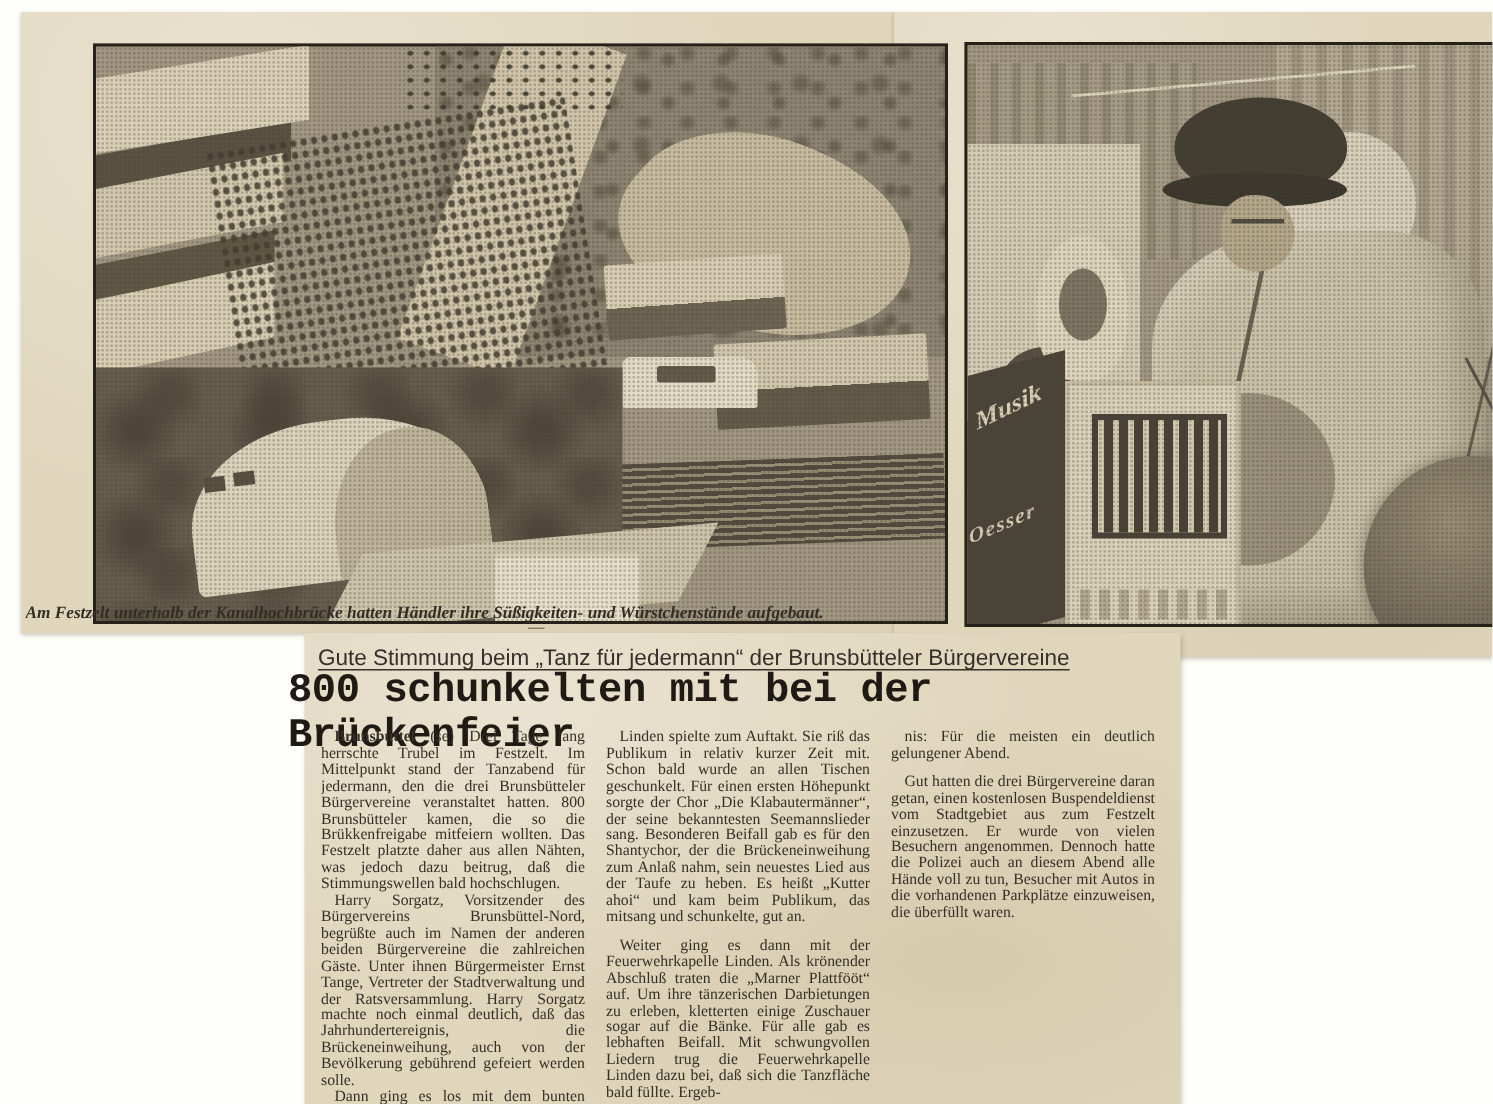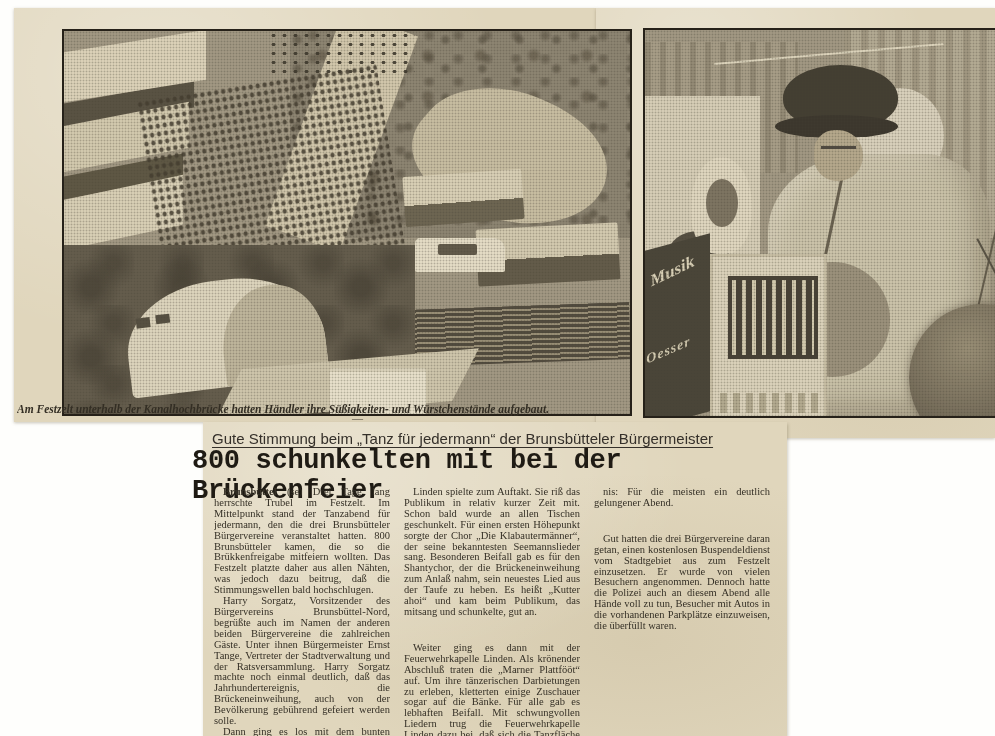--- a/index.html
+++ b/index.html
@@ -108,21 +108,21 @@
      font-family:"Liberation Sans",sans-serif;font-size:15px;color:#35302a;}
   .kicker span{text-decoration:underline;text-underline-offset:3px;}
   .headline{position:absolute;left:192px;top:446px;width:572px;margin:0;
      font-family:Liberation Mono, monospace;font-weight:bold;font-size:27px;
      letter-spacing:-.3px;color:#1f1b14;}
   .columns{position:absolute;left:214px;top:487px;width:556px;height:249px;
      display:flex;gap:14px;}
   .col{width:180px;overflow:hidden;color:#353026;}
   .col p{margin:0;text-indent:9px;font-size:10.5px;line-height:10.9px;
      text-align:justify;hyphens:auto;-webkit-hyphens:auto;}
-  .col p.gap{margin-top:25px;}
+  .col p.gap{margin-top:8px;}
   .leadin{font-weight:bold;}
 </style>
 </head>
 <body>
 
 <div class="page">
 
   <div class="clip clip-top"></div>
   <div class="clip clip-right"></div>
   <div class="clip clip-article"></div>
@@ -186,21 +186,21 @@
     <div class="pr-stick"></div>
     <div class="pr-stick2"></div>
     <div class="pr-child"></div>
     <div class="ht"></div>
     <div class="tint"></div>
   </figure>
 
   <div class="sepdash">—</div>
 
   <div class="kicker">
-    <span>Gute Stimmung beim „Tanz für jedermann“ der Brunsbütteler Bürgermeister</span>
+    <span>Gute Stimmung beim „Tanz für jedermann“ der Brunsbütteler Bürgervereine</span>
   </div>
   <h1 class="headline">800 schunkelten mit bei der Brückenfeier</h1>
 
   <div class="columns">
     <div class="col">
       <p><b class="leadin">Brunsbüttel</b><span> (se) Drei Tage lang herrschte Trubel im Festzelt. Im Mittelpunkt stand der Tanzabend für jedermann, den die drei Brunsbütteler Bürgervereine veranstaltet hatten. 800 Brunsbütteler kamen, die so die Brükkenfreigabe mitfeiern wollten. Das Festzelt platzte daher aus allen Nähten, was jedoch dazu beitrug, daß die Stimmungswellen bald hochschlugen.</span></p>
       <p>Harry Sorgatz, Vorsitzender des Bürgervereins Brunsbüttel-Nord, begrüßte auch im Namen der anderen beiden Bürgervereine die zahlreichen Gäste. Unter ihnen Bürgermeister Ernst Tange, Vertreter der Stadtverwaltung und der Ratsversammlung. Harry Sorgatz machte noch einmal deutlich, daß das Jahrhundertereignis, die Brückeneinweihung, auch von der Bevölkerung gebührend gefeiert werden solle.</p>
       <p>Dann ging es los mit dem bunten Programm. Die Feuerwehrkapelle</p>
     </div>
     <div class="col">

